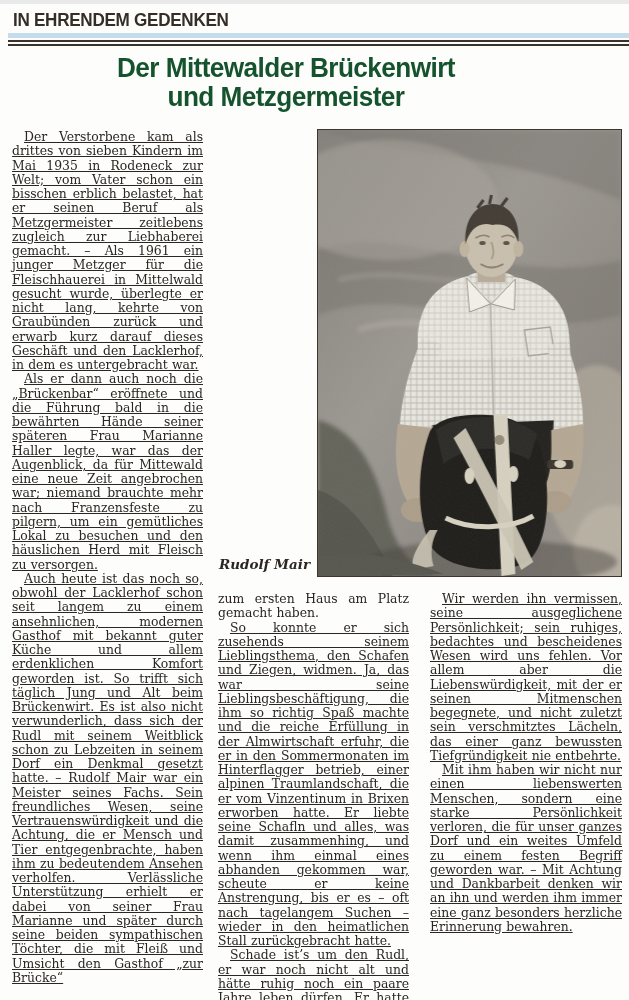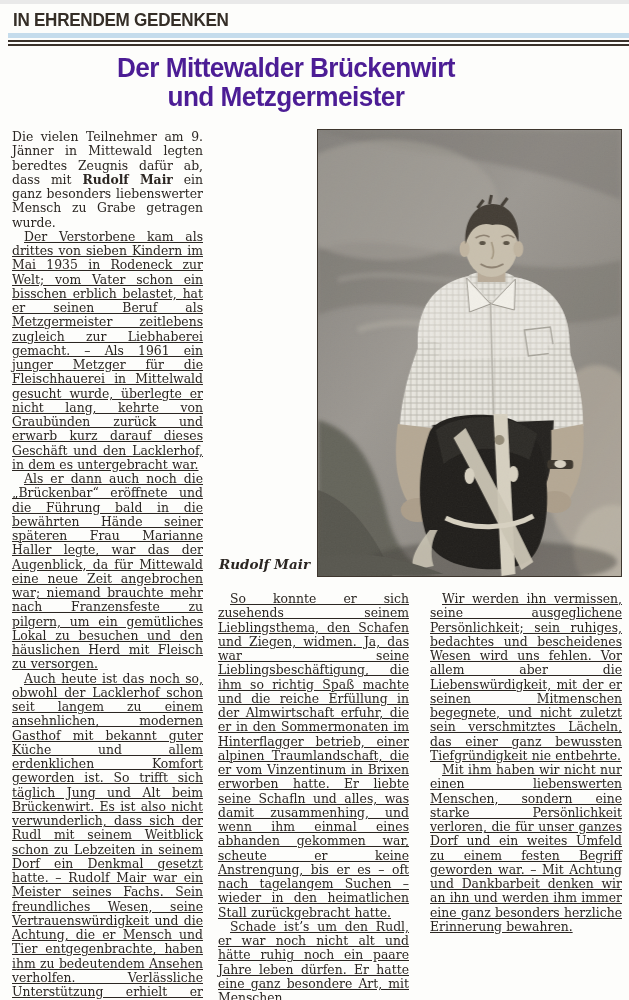--- a/index.html
+++ b/index.html
@@ -15,21 +15,21 @@
     transform:scaleX(0.95);transform-origin:left top;white-space:nowrap;
   }
   .rule{position:absolute;left:8px;right:0;}
   .rule-blue{top:29px;height:5px;background:#c5dcec;}
   .rule-dark1{top:36px;height:2px;background:#3a322b;}
   .rule-dark2{top:40px;height:1.5px;background:#3a322b;}
   .headline{
     position:absolute;top:50px;left:0;width:572px;margin:0;
     text-align:center;font-family:"Liberation Sans",sans-serif;
     font-weight:bold;font-size:27px;line-height:29px;
-    letter-spacing:-0.6px;color:#4c1d95;
+    letter-spacing:-0.6px;color:#14532d;
   }
   .headline .hl{display:block;transform:scaleX(0.97);transform-origin:center;}
   .col{
     position:absolute;width:191px;
     font-size:12.4px;line-height:14.25px;text-align:justify;
     hyphens:auto;-webkit-hyphens:auto;word-spacing:0.02em;
   }
   #col1{left:12px;top:126px;}
   #col2{left:218px;top:588px;}
   #col3{left:430px;top:588px;width:192px;}
@@ -145,27 +145,27 @@
 
       <path d="M0 428 C40 418 84 428 126 444 L0 446 Z" fill="#57564e"></path>
 
       <rect x="0" y="0" width="304" height="446" filter="url(#grain)" opacity="0.16"></rect>
     </svg>
   </figure>
 
   <div class="caption">Rudolf Mair</div>
 
   <div class="col" id="col1">
-    <p><span>Die vielen Teilnehmer am 9. Jänner in Mittewald legten beredtes Zeugnis dafür ab, dass mit </span><b>Rudolf Mair</b><span> ein ganz besonders liebenswerter Mensch zu Grabe getragen wurde.</span></p>
     <p class="ind">Der Verstorbene kam als drittes von sieben Kindern im Mai 1935 in Rodeneck zur Welt; vom Vater schon ein bisschen erblich belastet, hat er seinen Beruf als Metzgermeister zeitlebens zugleich zur Liebhaberei gemacht. – Als 1961 ein junger Metzger für die Fleischhauerei in Mittelwald gesucht wurde, überlegte er nicht lang, kehrte von Graubünden zurück und erwarb kurz darauf dieses Geschäft und den Lacklerhof, in dem es untergebracht war.</p>
     <p class="ind">Als er dann auch noch die „Brückenbar“ eröffnete und die Führung bald in die bewährten Hände seiner späteren Frau Marianne Haller legte, war das der Augenblick, da für Mittewald eine neue Zeit angebrochen war; niemand brauchte mehr nach Franzensfeste zu pilgern, um ein gemütliches Lokal zu besuchen und den häuslichen Herd mit Fleisch zu versorgen.</p>
     <p class="ind">Auch heute ist das noch so, obwohl der Lacklerhof schon seit langem zu einem ansehnlichen, modernen Gasthof mit bekannt guter Küche und allem erdenklichen Komfort geworden ist. So trifft sich täglich Jung und Alt beim Brückenwirt. Es ist also nicht verwunderlich, dass sich der Rudl mit seinem Weitblick schon zu Lebzeiten in seinem Dorf ein Denkmal gesetzt hatte. – Rudolf Mair war ein Meister seines Fachs. Sein freundliches Wesen, seine Vertrauenswürdigkeit und die Achtung, die er Mensch und Tier entgegenbrachte, haben ihm zu bedeutendem Ansehen verholfen. Verlässliche Unterstützung erhielt er dabei von seiner Frau Marianne und später durch seine beiden sympathischen Töchter, die mit Fleiß und Umsicht den Gasthof „zur Brücke“</p>
   </div>
 
   <div class="col" id="col2">
+    <p>zum ersten Haus am Platz gemacht haben.</p>
     <p class="ind">So konnte er sich zusehends seinem Lieblingsthema, den Schafen und Ziegen, widmen. Ja, das war seine Lieblingsbeschäftigung, die ihm so richtig Spaß machte und die reiche Erfüllung in der Almwirtschaft erfuhr, die er in den Sommermonaten im Hinterflagger betrieb, einer alpinen Traumlandschaft, die er vom Vinzentinum in Brixen erworben hatte. Er liebte seine Schafln und alles, was damit zusammenhing, und wenn ihm einmal eines abhanden gekommen war, scheute er keine Anstrengung, bis er es – oft nach tagelangem Suchen – wieder in den heimatlichen Stall zurückgebracht hatte.</p>
     <p class="ind">Schade ist’s um den Rudl, er war noch nicht alt und hätte ruhig noch ein paare Jahre leben dürfen. Er hatte eine ganz besondere Art, mit Menschen</p>
   </div>
 
   <div class="col" id="col3">
     <p class="ind">Wir werden ihn vermissen, seine ausgeglichene Persönlichkeit; sein ruhiges, bedachtes und bescheidenes Wesen wird uns fehlen. Vor allem aber die Liebenswürdigkeit, mit der er seinen Mitmenschen begegnete, und nicht zuletzt sein verschmitztes Lächeln, das einer ganz bewussten Tiefgründigkeit nie entbehrte.</p>
     <p class="ind">Mit ihm haben wir nicht nur einen liebenswerten Menschen, sondern eine starke Persönlichkeit verloren, die für unser ganzes Dorf und ein weites Umfeld zu einem festen Begriff geworden war. – Mit Achtung und Dankbarbeit denken wir an ihn und werden ihm immer eine ganz besonders herzliche Erinnerung bewahren.</p>
   </div>
 
 </div>

